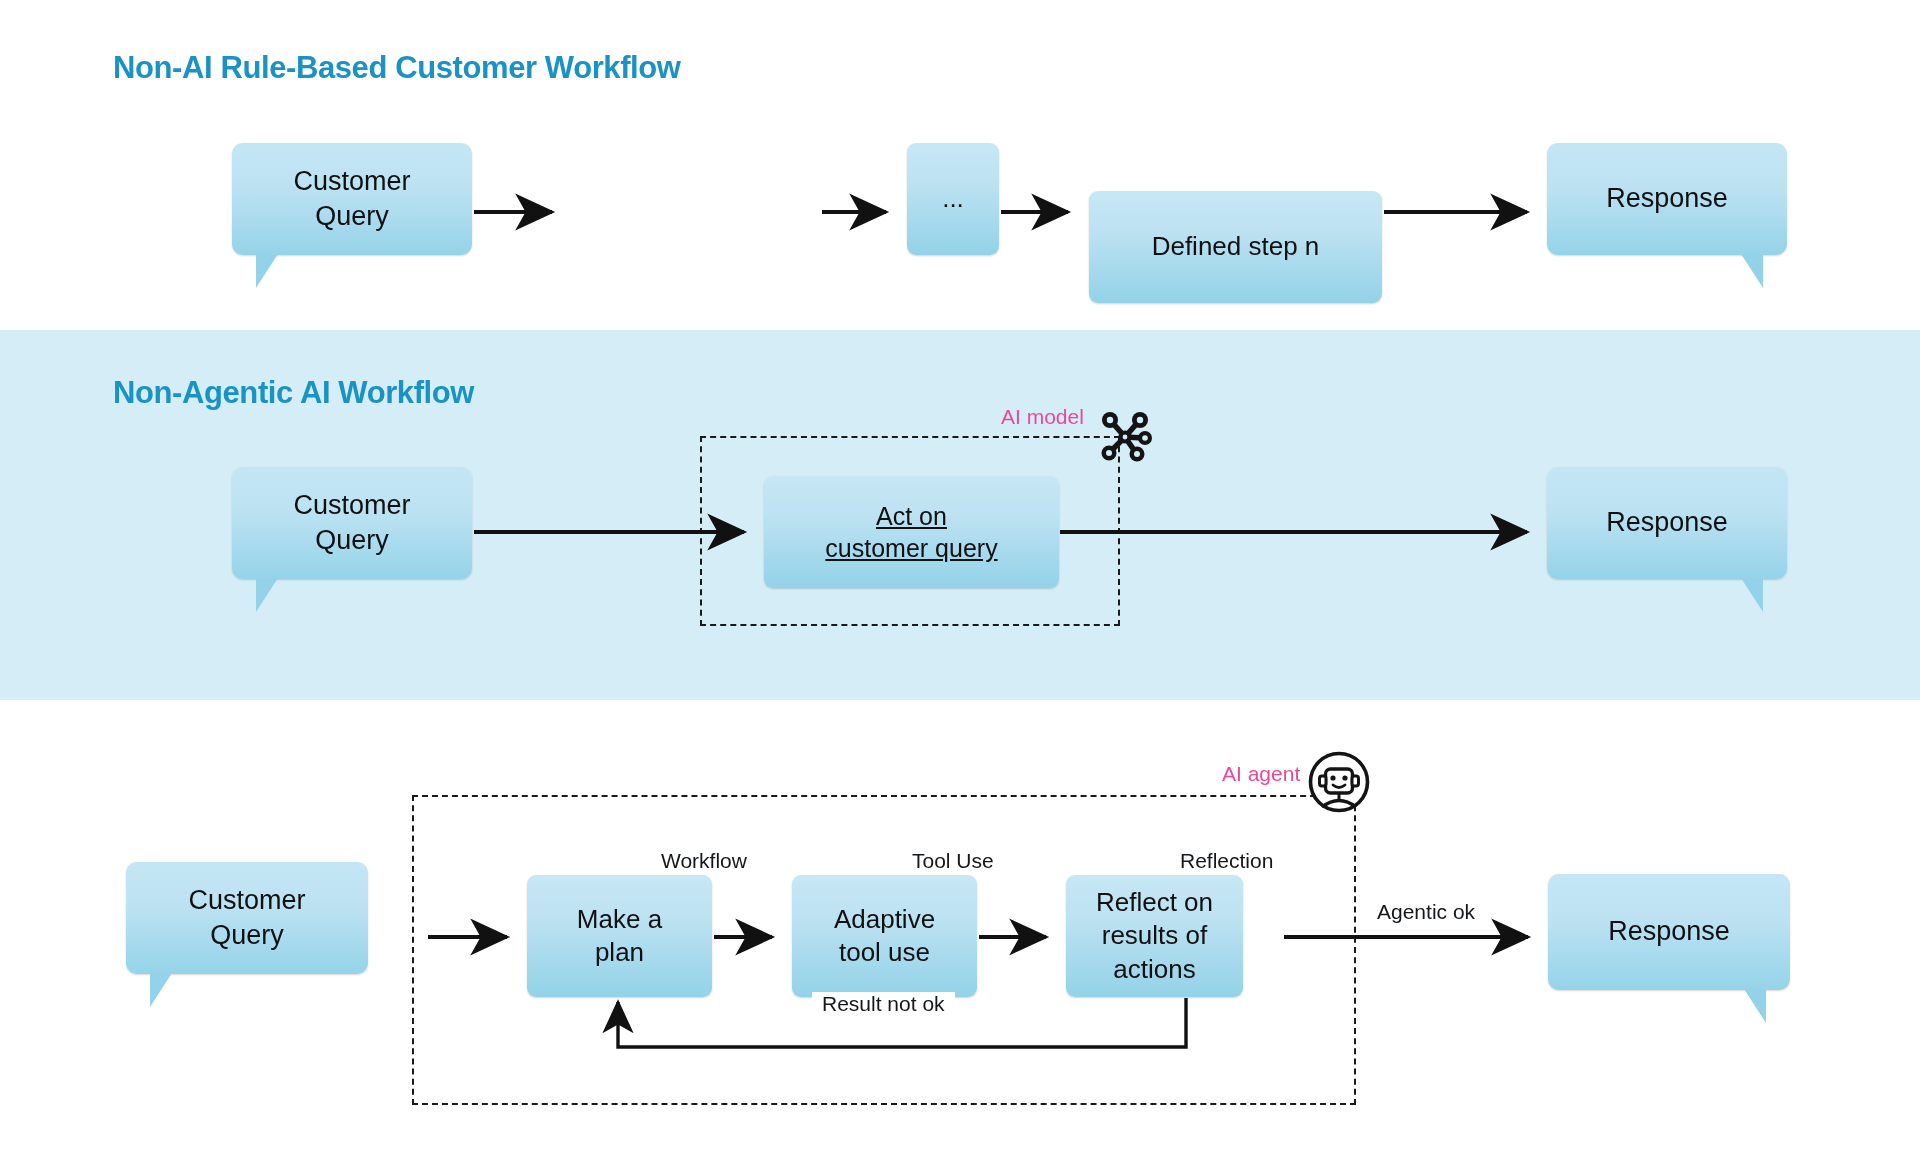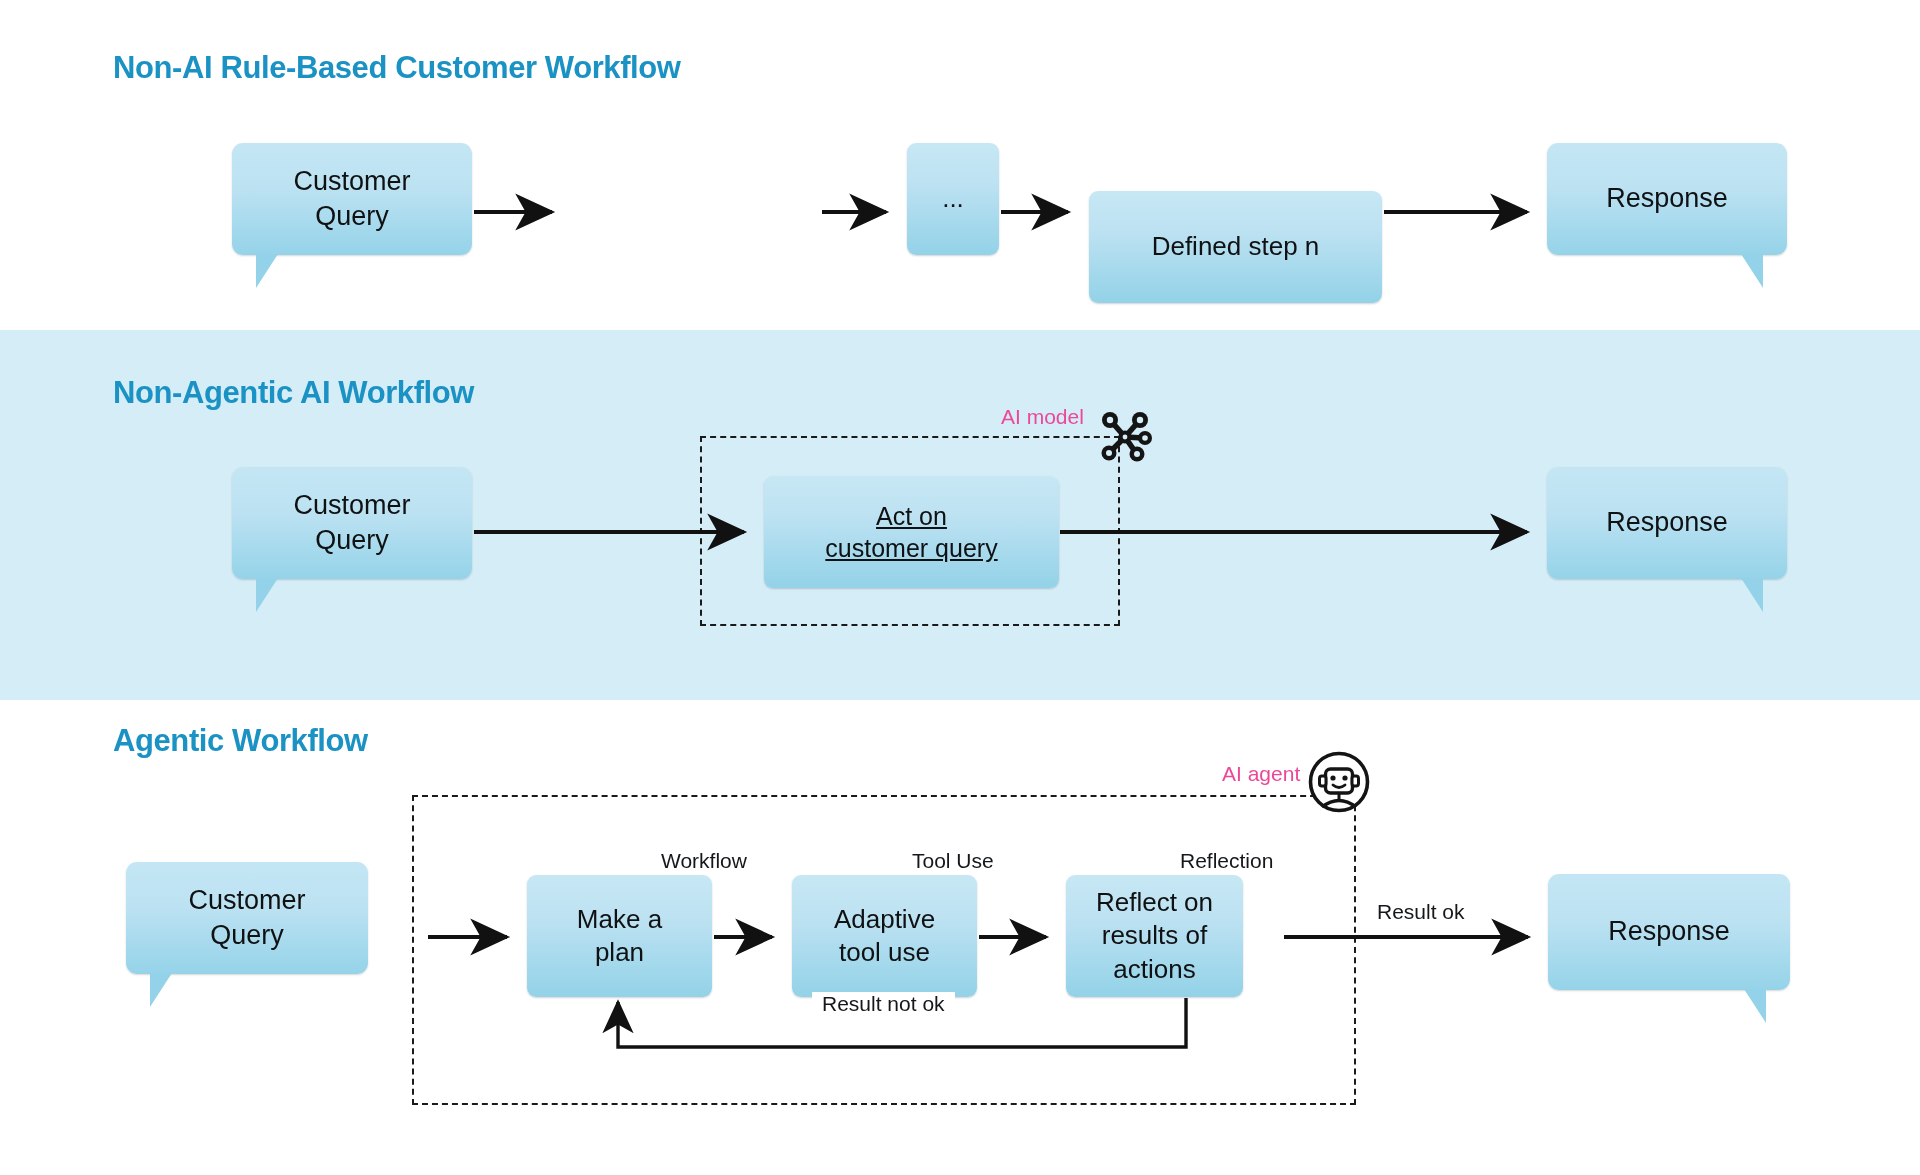--- a/index.html
+++ b/index.html
@@ -174,21 +174,20 @@
   </div>
 
   <div class="node big" style="left:764px; top:476px; width:295px; height:112px; white-space:pre-line;">Act on
 customer query</div>
 
   <div class="bubble tail-right" style="left:1547px; top:467px; width:240px; height:112px;">
     <div class="body">Response</div>
     <div class="tail"></div>
   </div>
 
-  <div class="section-title" style="left:113px; top:723px;">Agentic Workflow</div>
 
   <div class="dashbox" style="left:412px; top:795px; width:944px; height:310px;"></div>
 
   <div class="marker-label" style="left:1222px; top:762px;">AI agent</div>
 
   <div class="icon-wrap" style="left:1308px; top:751px; width:62px; height:62px;">
     <svg width="62" height="62" viewBox="0 0 62 62">
       <circle cx="31" cy="31" r="28.5" fill="#ffffff" stroke="#141414" stroke-width="3.6"></circle>
       <rect x="17.5" y="18" width="27" height="24" rx="5" ry="5" fill="#ffffff" stroke="#141414" stroke-width="3.4"></rect>
       <rect x="11.5" y="25" width="6.5" height="10" rx="2.4" fill="#ffffff" stroke="#141414" stroke-width="3"></rect>
@@ -214,21 +213,21 @@
   <div class="node" style="left:527px; top:875px; width:185px; height:122px; white-space:pre-line;">Make a
 plan</div>
 
   <div class="node" style="left:792px; top:875px; width:185px; height:122px; white-space:pre-line;text-align:center;">Adaptive
 tool use</div>
 
   <div class="node" style="left:1066px; top:875px; width:177px; height:122px; white-space:pre-line;">Reflect on
 results of
 actions</div>
 
-  <div class="edge-label" style="left:1377px; top:900px;">Result ok</div>
+  <div class="edge-label" style="left:1377px; top:900px;">Agentic ok</div>
 
   <div class="edge-label" style="left:812px; top:992px; background:#ffffff; padding:0 10px;">Result not ok</div>
 
   <div class="bubble tail-right" style="left:1548px; top:874px; width:242px; height:116px;">
     <div class="body">Response</div>
     <div class="tail"></div>
   </div>
 
   <svg class="overlay">
     <defs>

